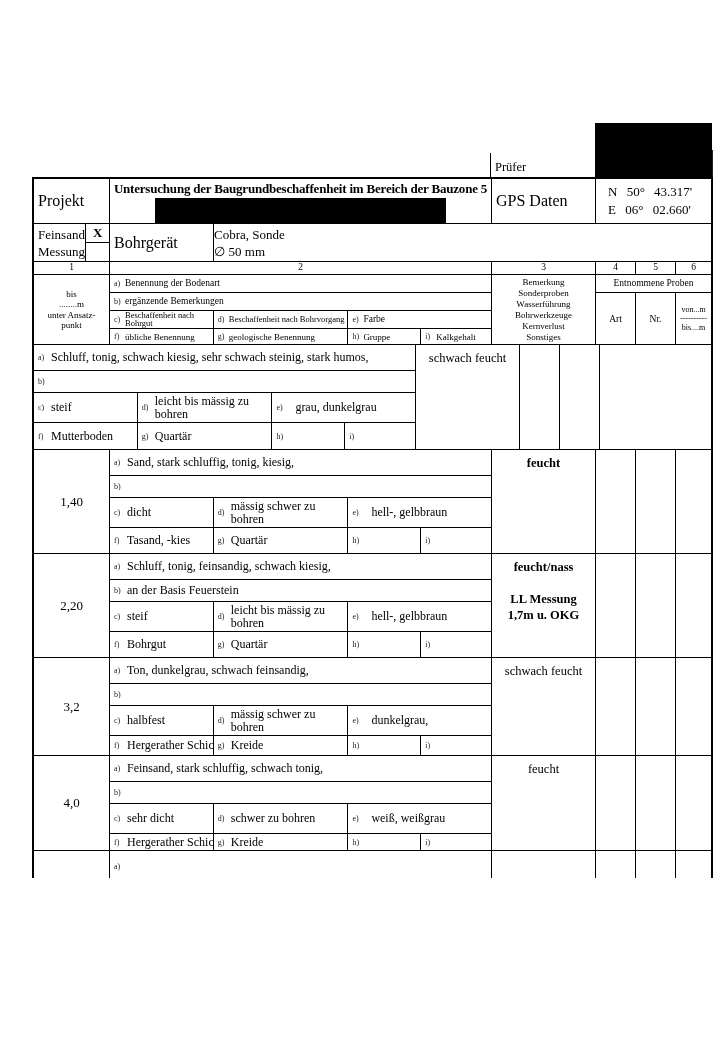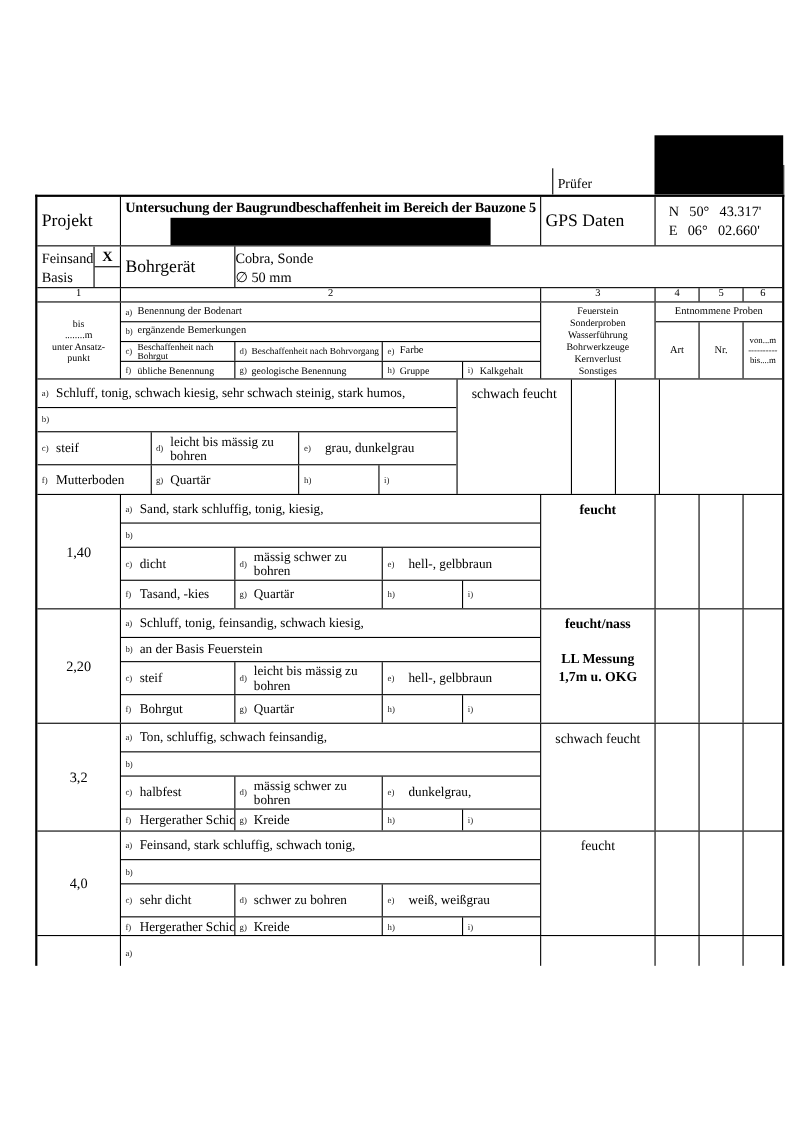--- a/index.html
+++ b/index.html
@@ -1,21 +1,21 @@
 <!DOCTYPE html>
 <html><head>
 <meta charset="utf-8">
 <style>
   * { box-sizing: border-box; margin: 0; padding: 0; }
   html,body { width: 720px; height: 1040px; background: #ffffff; }
   body { position: relative; font-family: "Liberation Serif", "DejaVu Serif", serif; color: #000; }
 
   .redact-top { position: absolute; left: 595px; top: 123px; width: 117px; height: 54px; background: #000; }
   .pruefer    { position: absolute; left: 490px; top: 153px; width: 104px; height: 24px;
-                border-left: 1px solid #000; padding: 7px 0 0 4px; font-size: 12.5px; overflow: hidden; margin-left: 12px; }
+                border-left: 1px solid #000; padding: 7px 0 0 4px; font-size: 12.5px; overflow: hidden; }
   .rstub      { position: absolute; left: 712px; top: 150px; height: 27px; border-left: 1px solid #222; }
 
   .sheet { position: absolute; left: 32px; top: 177px; width: 681px; height: 701px;
            border: 2px solid #000; border-bottom: none; display: flex; flex-direction: column; background: #fff; }
   .row  { display: flex; border-bottom: 1px solid #000; flex-shrink: 0; }
   .cell { border-right: 1px solid #000; position: relative; overflow: hidden; }
   .c1 { width: 76px; } .c2 { width: 382px; } .c3 { width: 104px; }
   .c4 { width: 40px; } .c5 { width: 40px; }
   .c6last { flex: 1; border-right: none; }
   .cR { flex: 1; border-right: none; }
@@ -118,21 +118,21 @@
     <div class="cell cR gps">
       <div>N 50° 43.317'</div>
       <div>E 06° 02.660'</div>
     </div>
   </div>
 
   <div class="row rowB">
     <div class="cell c1 bs-cell">
       <div class="bs-names">
         <div>Feinsand</div>
-        <div>Basis</div>
+        <div>Messung</div>
       </div>
       <div class="xbox">
         <div class="xtop">X</div>
       </div>
     </div>
     <div class="cell c3 vcenter pl">
       <span>Bohrgerät</span>
     </div>
     <div class="cell cR bohr-val">
       <div>Cobra, Sonde</div>
@@ -192,21 +192,21 @@
           <span class="lt">h)</span>
           <span class="htxt" style="font-size:9px">Gruppe</span>
         </div>
         <div class="hmini w-i">
           <span class="lt">i)</span>
           <span class="htxt" style="font-size:9px">Kalkgehalt</span>
         </div>
       </div>
     </div>
     <div class="cell c3 remark-head" id="remark-head">
-        <div>Feuerstein</div>
+        <div>Bemerkung</div>
         <div>Sonderproben</div>
         <div>Wasserführung</div>
         <div>Bohrwerkzeuge</div>
         <div>Kernverlust</div>
         <div>Sonstiges</div>
       </div>
     <div class="cell c6last samples" style="border-right:none">
       <div class="samples-title">Entnommene Proben</div>
       <div class="samples-cols">
         <div class="scol a">Art</div>
@@ -377,21 +377,21 @@
     <div class="cell c4"></div>
     <div class="cell c5"></div>
     <div class="cell c6last"></div>
   </div>
 
   <div class="row layer-row">
     <div class="cell c1 depth">3,2</div>
     <div class="cell c2 stack">
       <div class="dsub ra">
         <span class="lt">a)</span>
-        <span class="txt">Ton, schluffig, schwach feinsandig,</span>
+        <span class="txt">Ton, dunkelgrau, schwach feinsandig,</span>
       </div>
       <div class="dsub rb">
         <span class="lt">b)</span>
         <span class="txt"></span>
       </div>
       <div class="dsub rcde">
         <div class="hmini w-c">
           <span class="lt">c)</span>
           <span class="txt">halbfest</span>
         </div>

